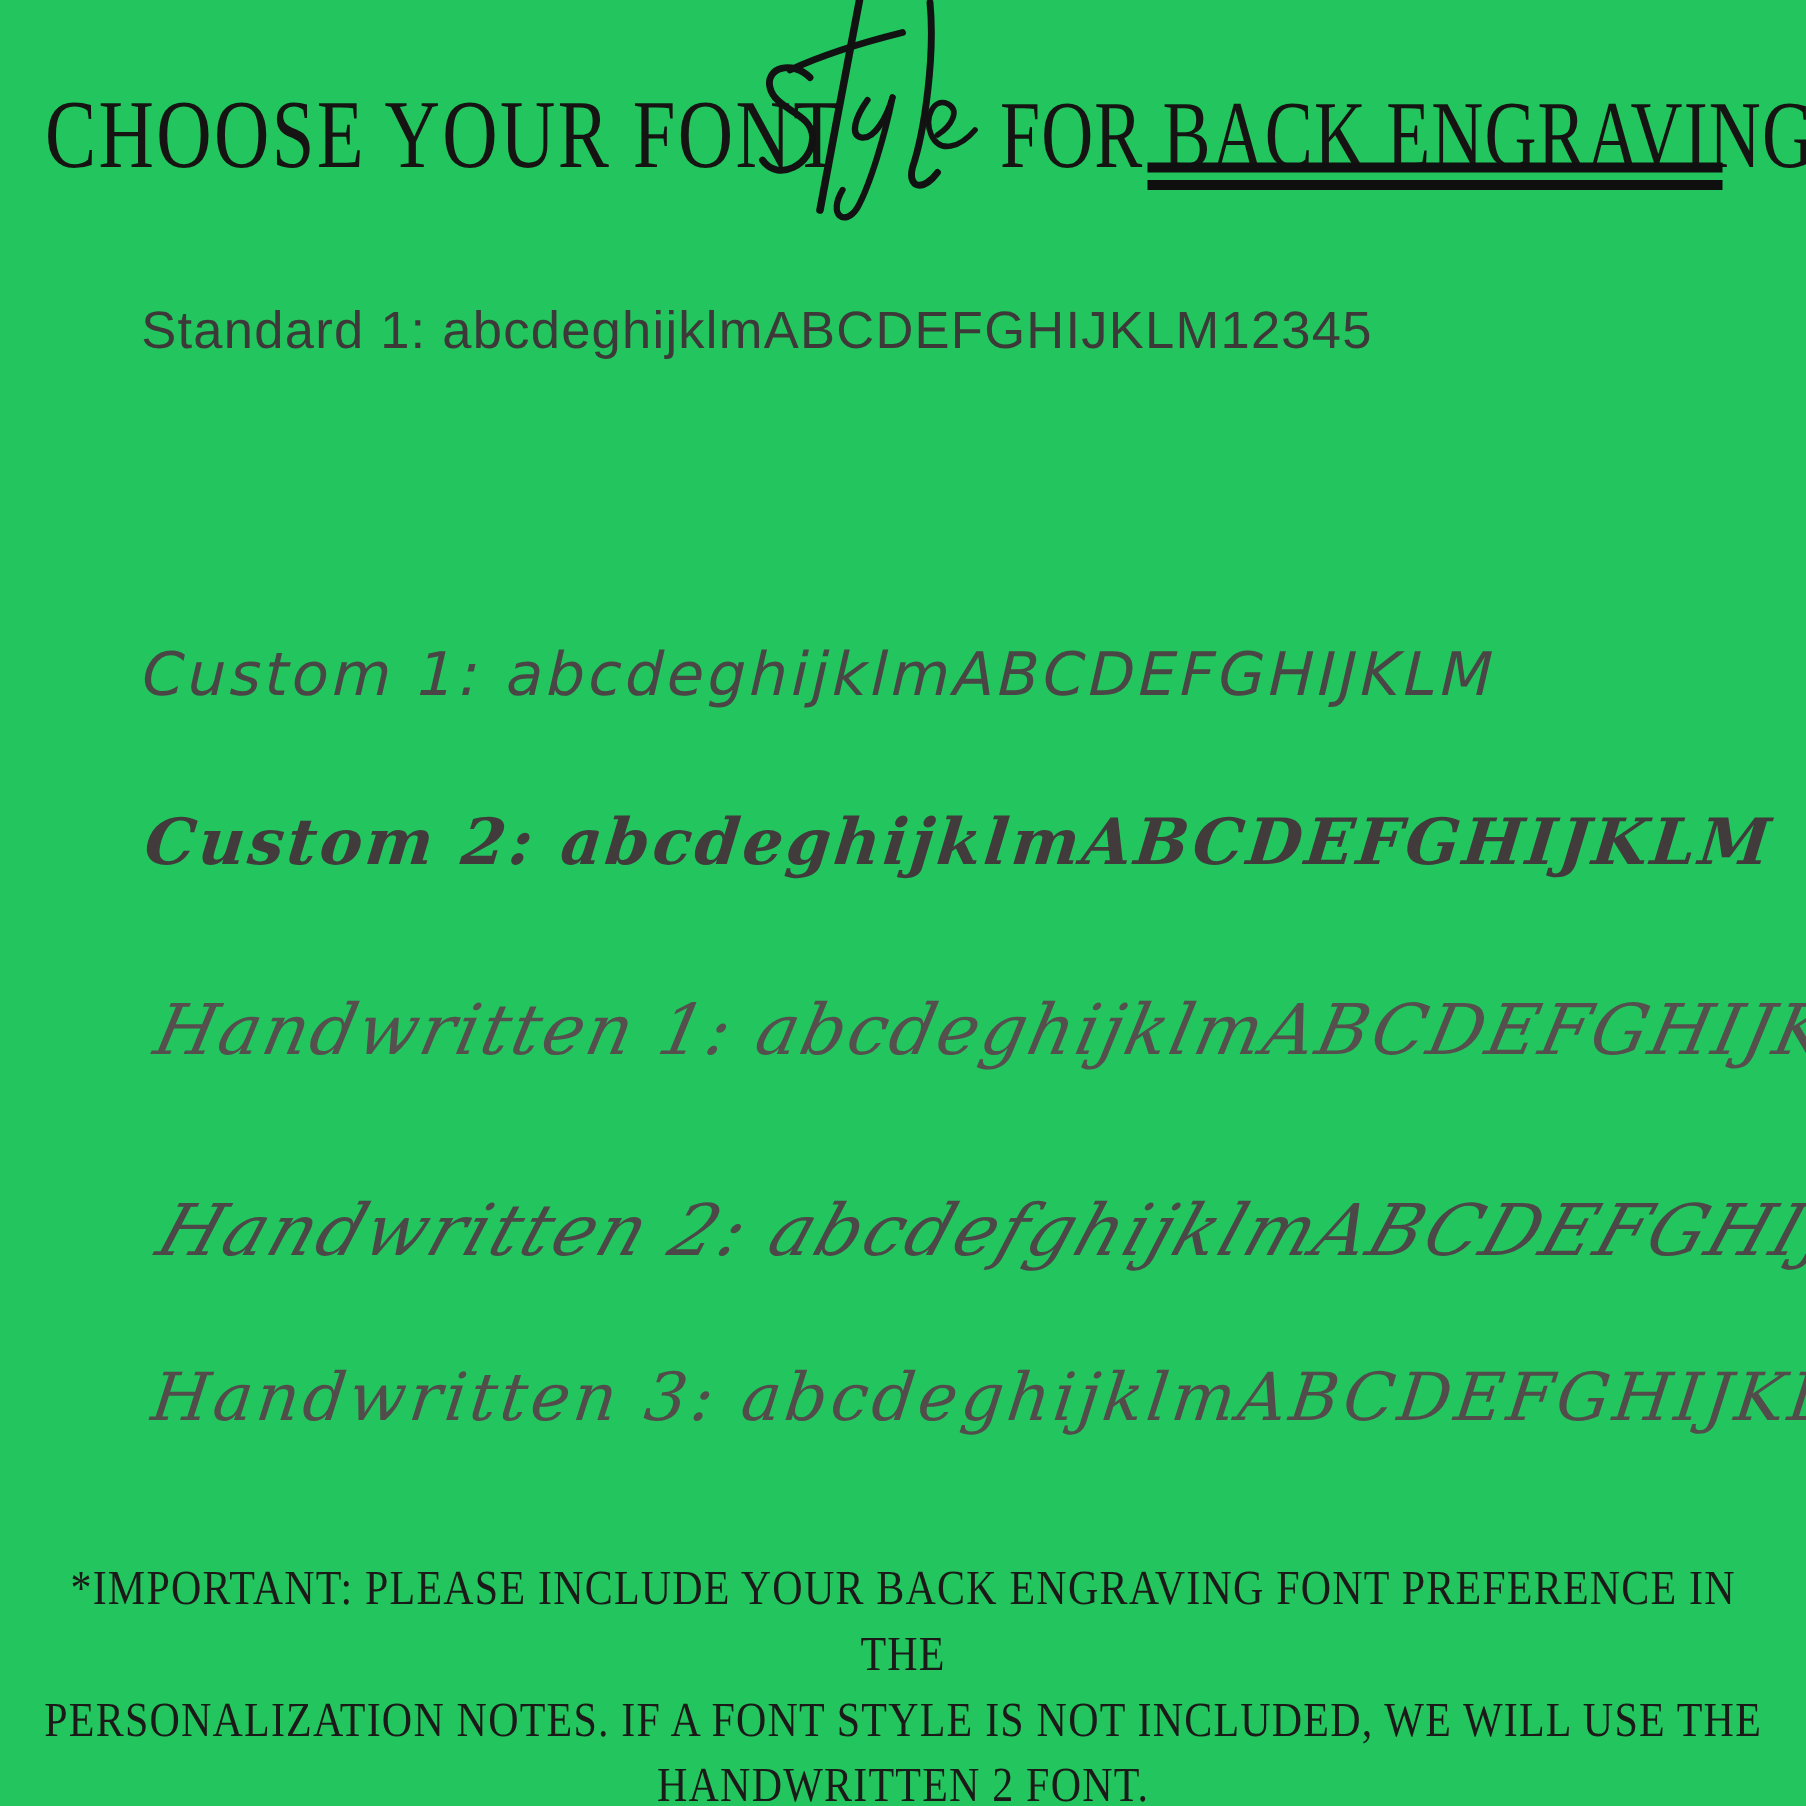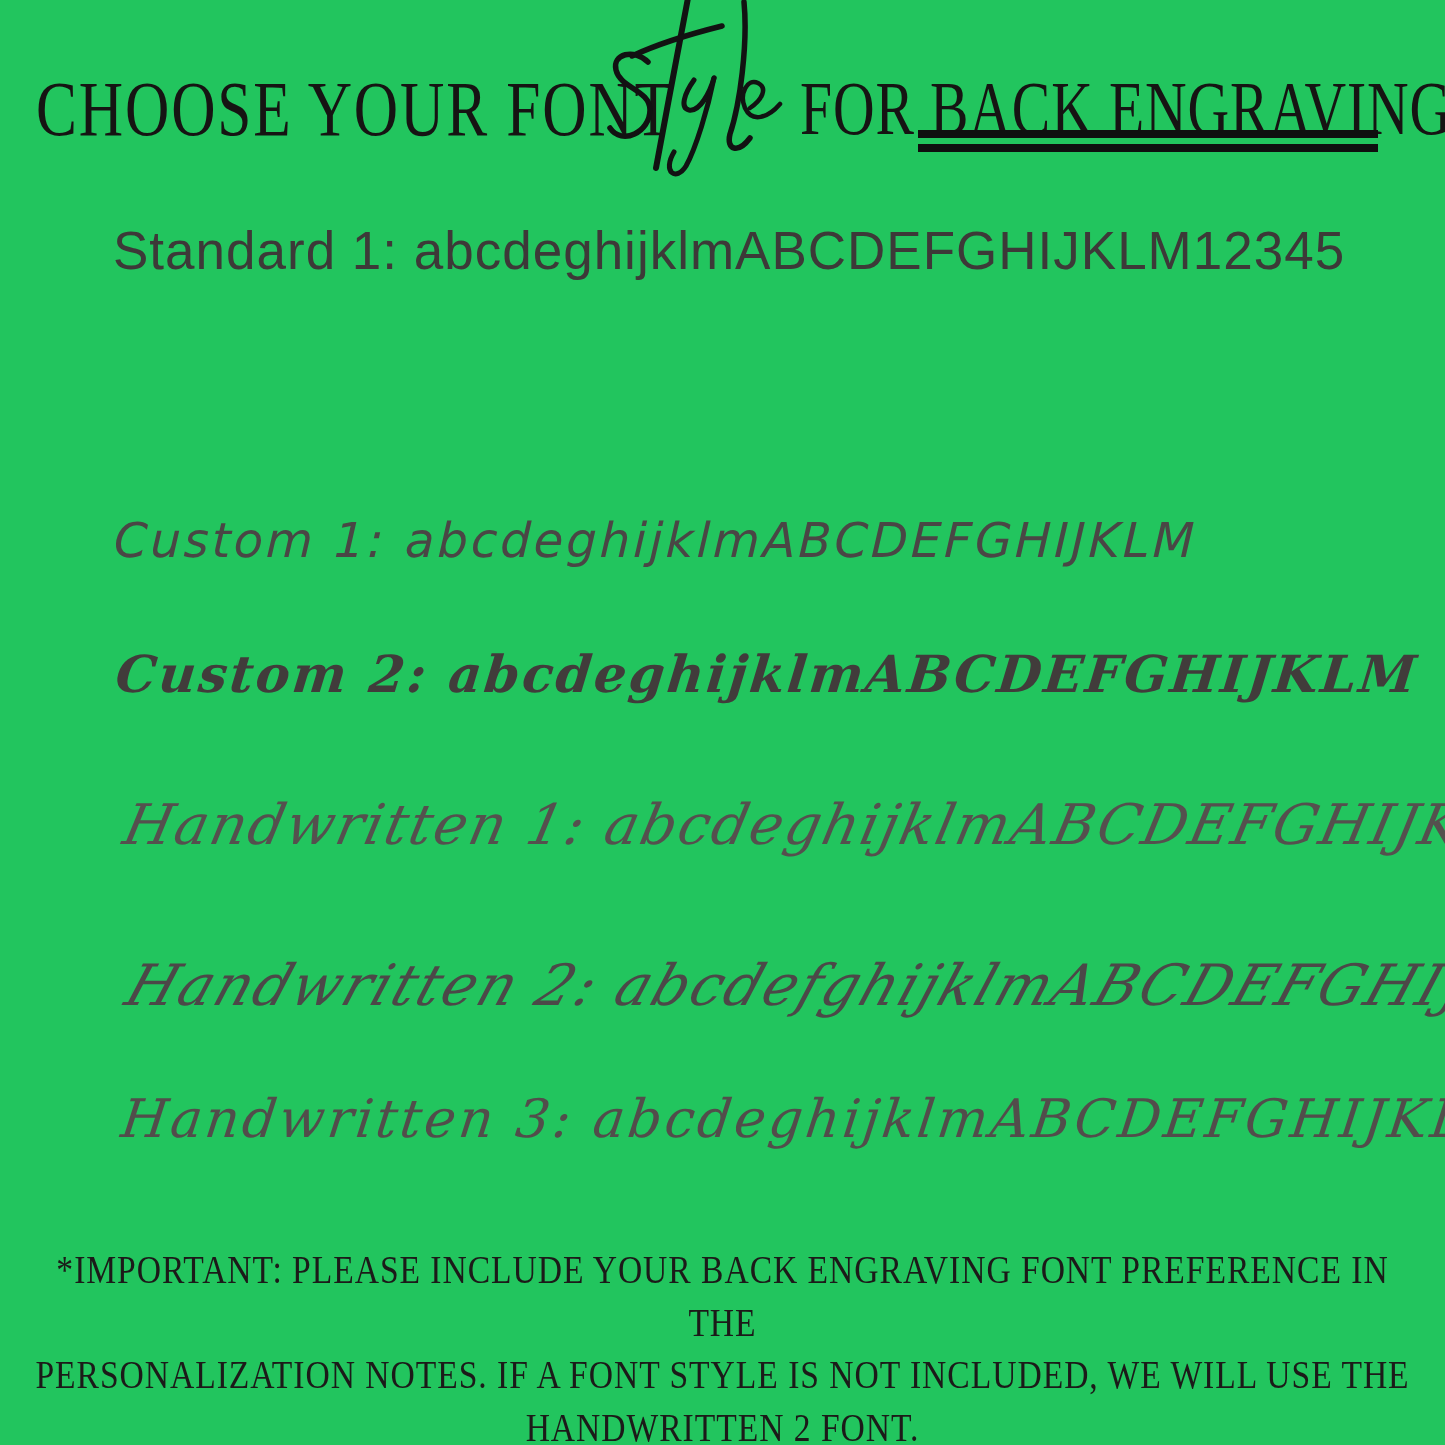--- a/index.html
+++ b/index.html
@@ -50,23 +50,23 @@
   .underline-bar + .underline-bar { margin-top: 6px; }
 
   
   .sample {
     position: absolute;
     left: 113px;
     white-space: nowrap;
     transform-origin: left bottom;
   }
   .sample-standard-1 {
-    top: 220px;
+    top: 240px;
     font-family: "Liberation Sans", sans-serif;
-    font-size: 53px;
+    font-size: 42px;
     letter-spacing: 1px;
     color: #3d3938;
   }
   .sample-standard-2 {
     top: 372px;
     font-family: "Liberation Serif", serif;
     font-size: 55px;
     letter-spacing: 2.5px;
     color: #3d3938;
   }

